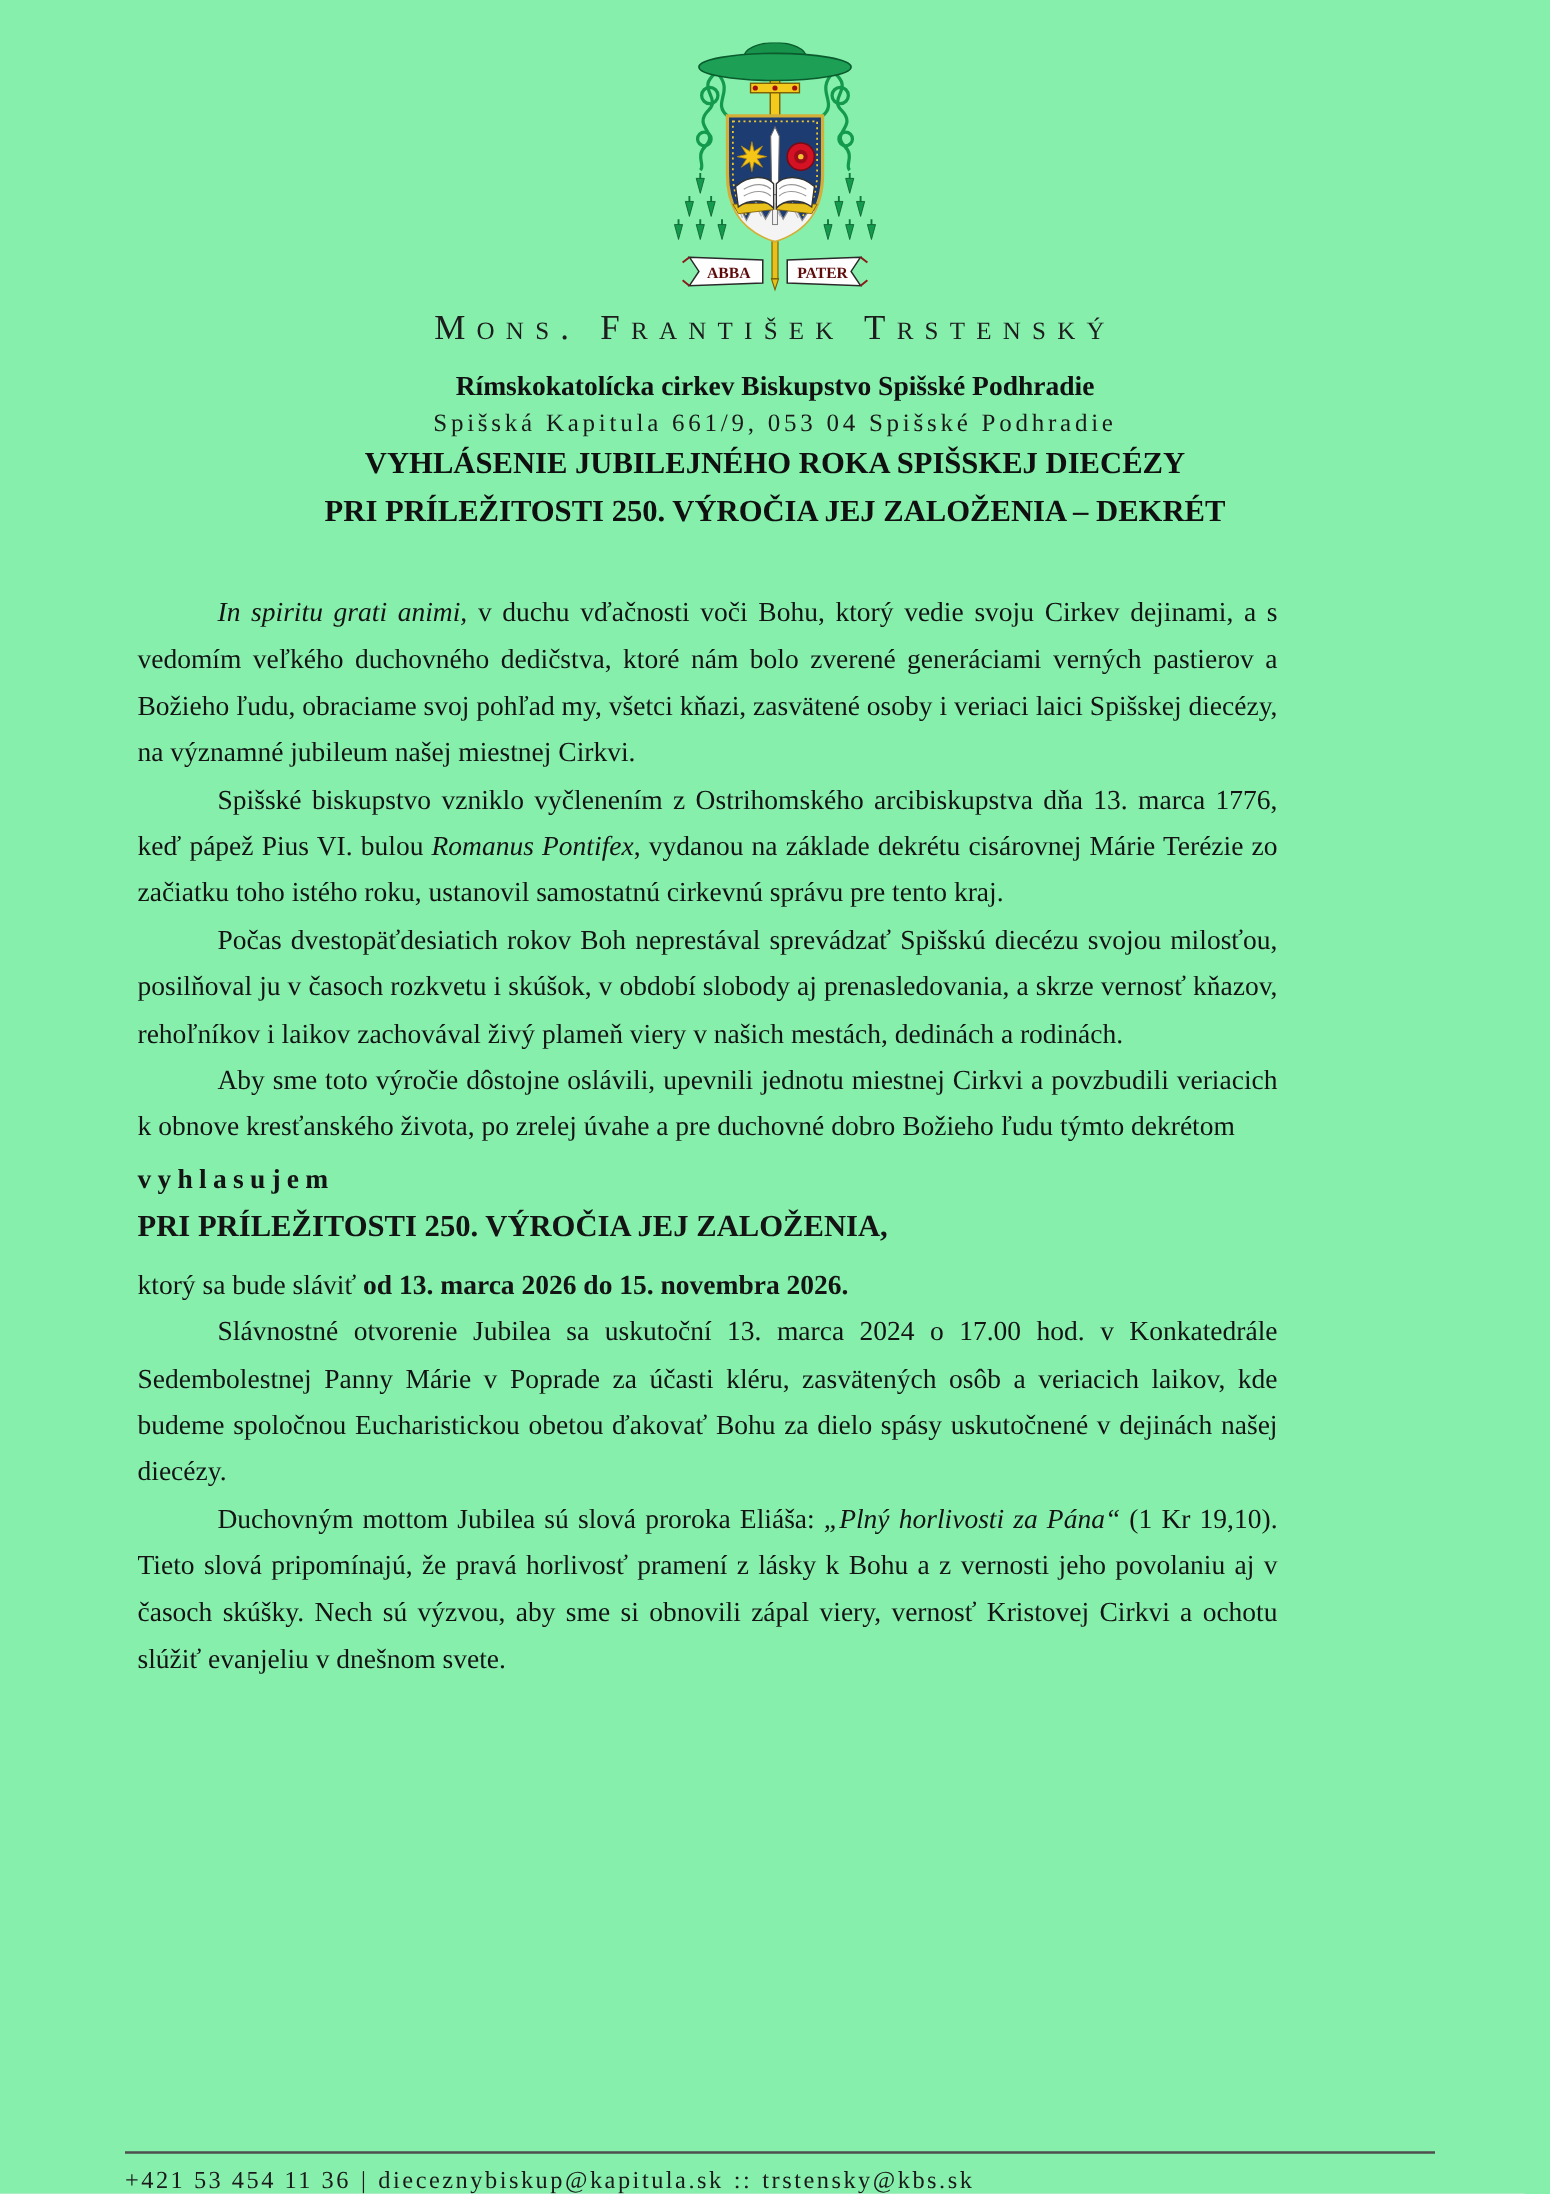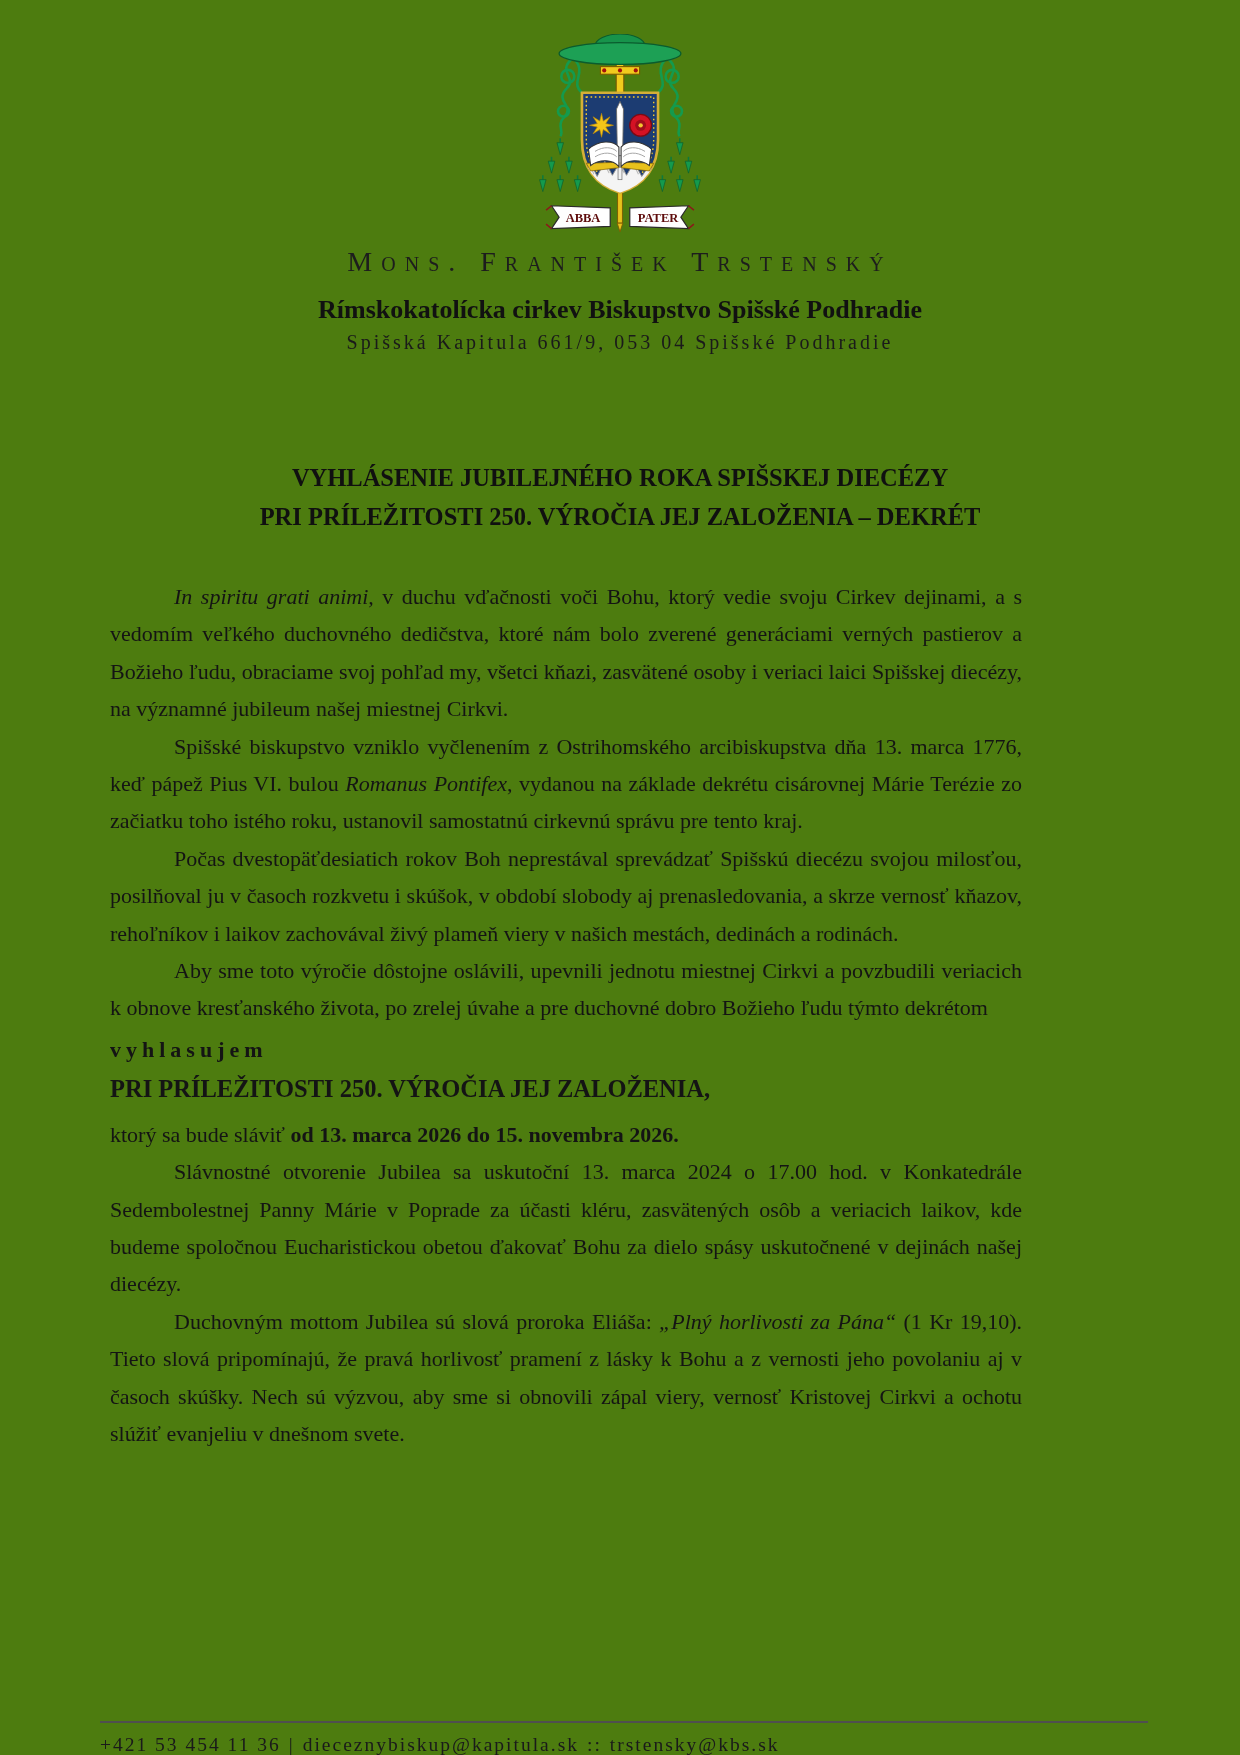--- a/index.html
+++ b/index.html
@@ -1,20 +1,20 @@
 <!DOCTYPE html>
 <html><head>
 <meta charset="utf-8">
 <style>
   html,body { margin:0; padding:0; background:#e9e9e9; }
   .page {
     position:relative;
     width:1240px; height:1755px;
     margin:0 auto;
-    background:#4d7c0f;
+    background:#86efac;
     font-family:"Liberation Serif", serif;
     color:#151515;
     overflow:hidden;
   }
   .header { text-align:center; padding-top:34px; }
   .crest { display:inline-block; }
   .name {
     margin-top:8px;
     font-size:28px;
     letter-spacing:9px;
@@ -29,32 +29,31 @@
   }
   .role-rule { width:118px; border-top:2.5px solid #4a4a4a; }
   .role {
     font-size:20px;
     letter-spacing:7px;
     font-variant:small-caps;
     color:#222;
   }
   .org {
     margin-top:17px;
-    font-size:26px;
+    font-size:22px;
     font-weight:bold;
     color:#111;
   }
   .address {
     margin-top:6px;
     font-size:20px;
     letter-spacing:3px;
     color:#1a1a1a;
   }
   .title {
-    margin-top:104px;
     text-align:center;
     font-weight:bold;
     font-size:24.5px;
     line-height:39px;
     color:#101010;
   }
   .body {
     margin-left:110px;
     width:912px;
     margin-top:42px;

